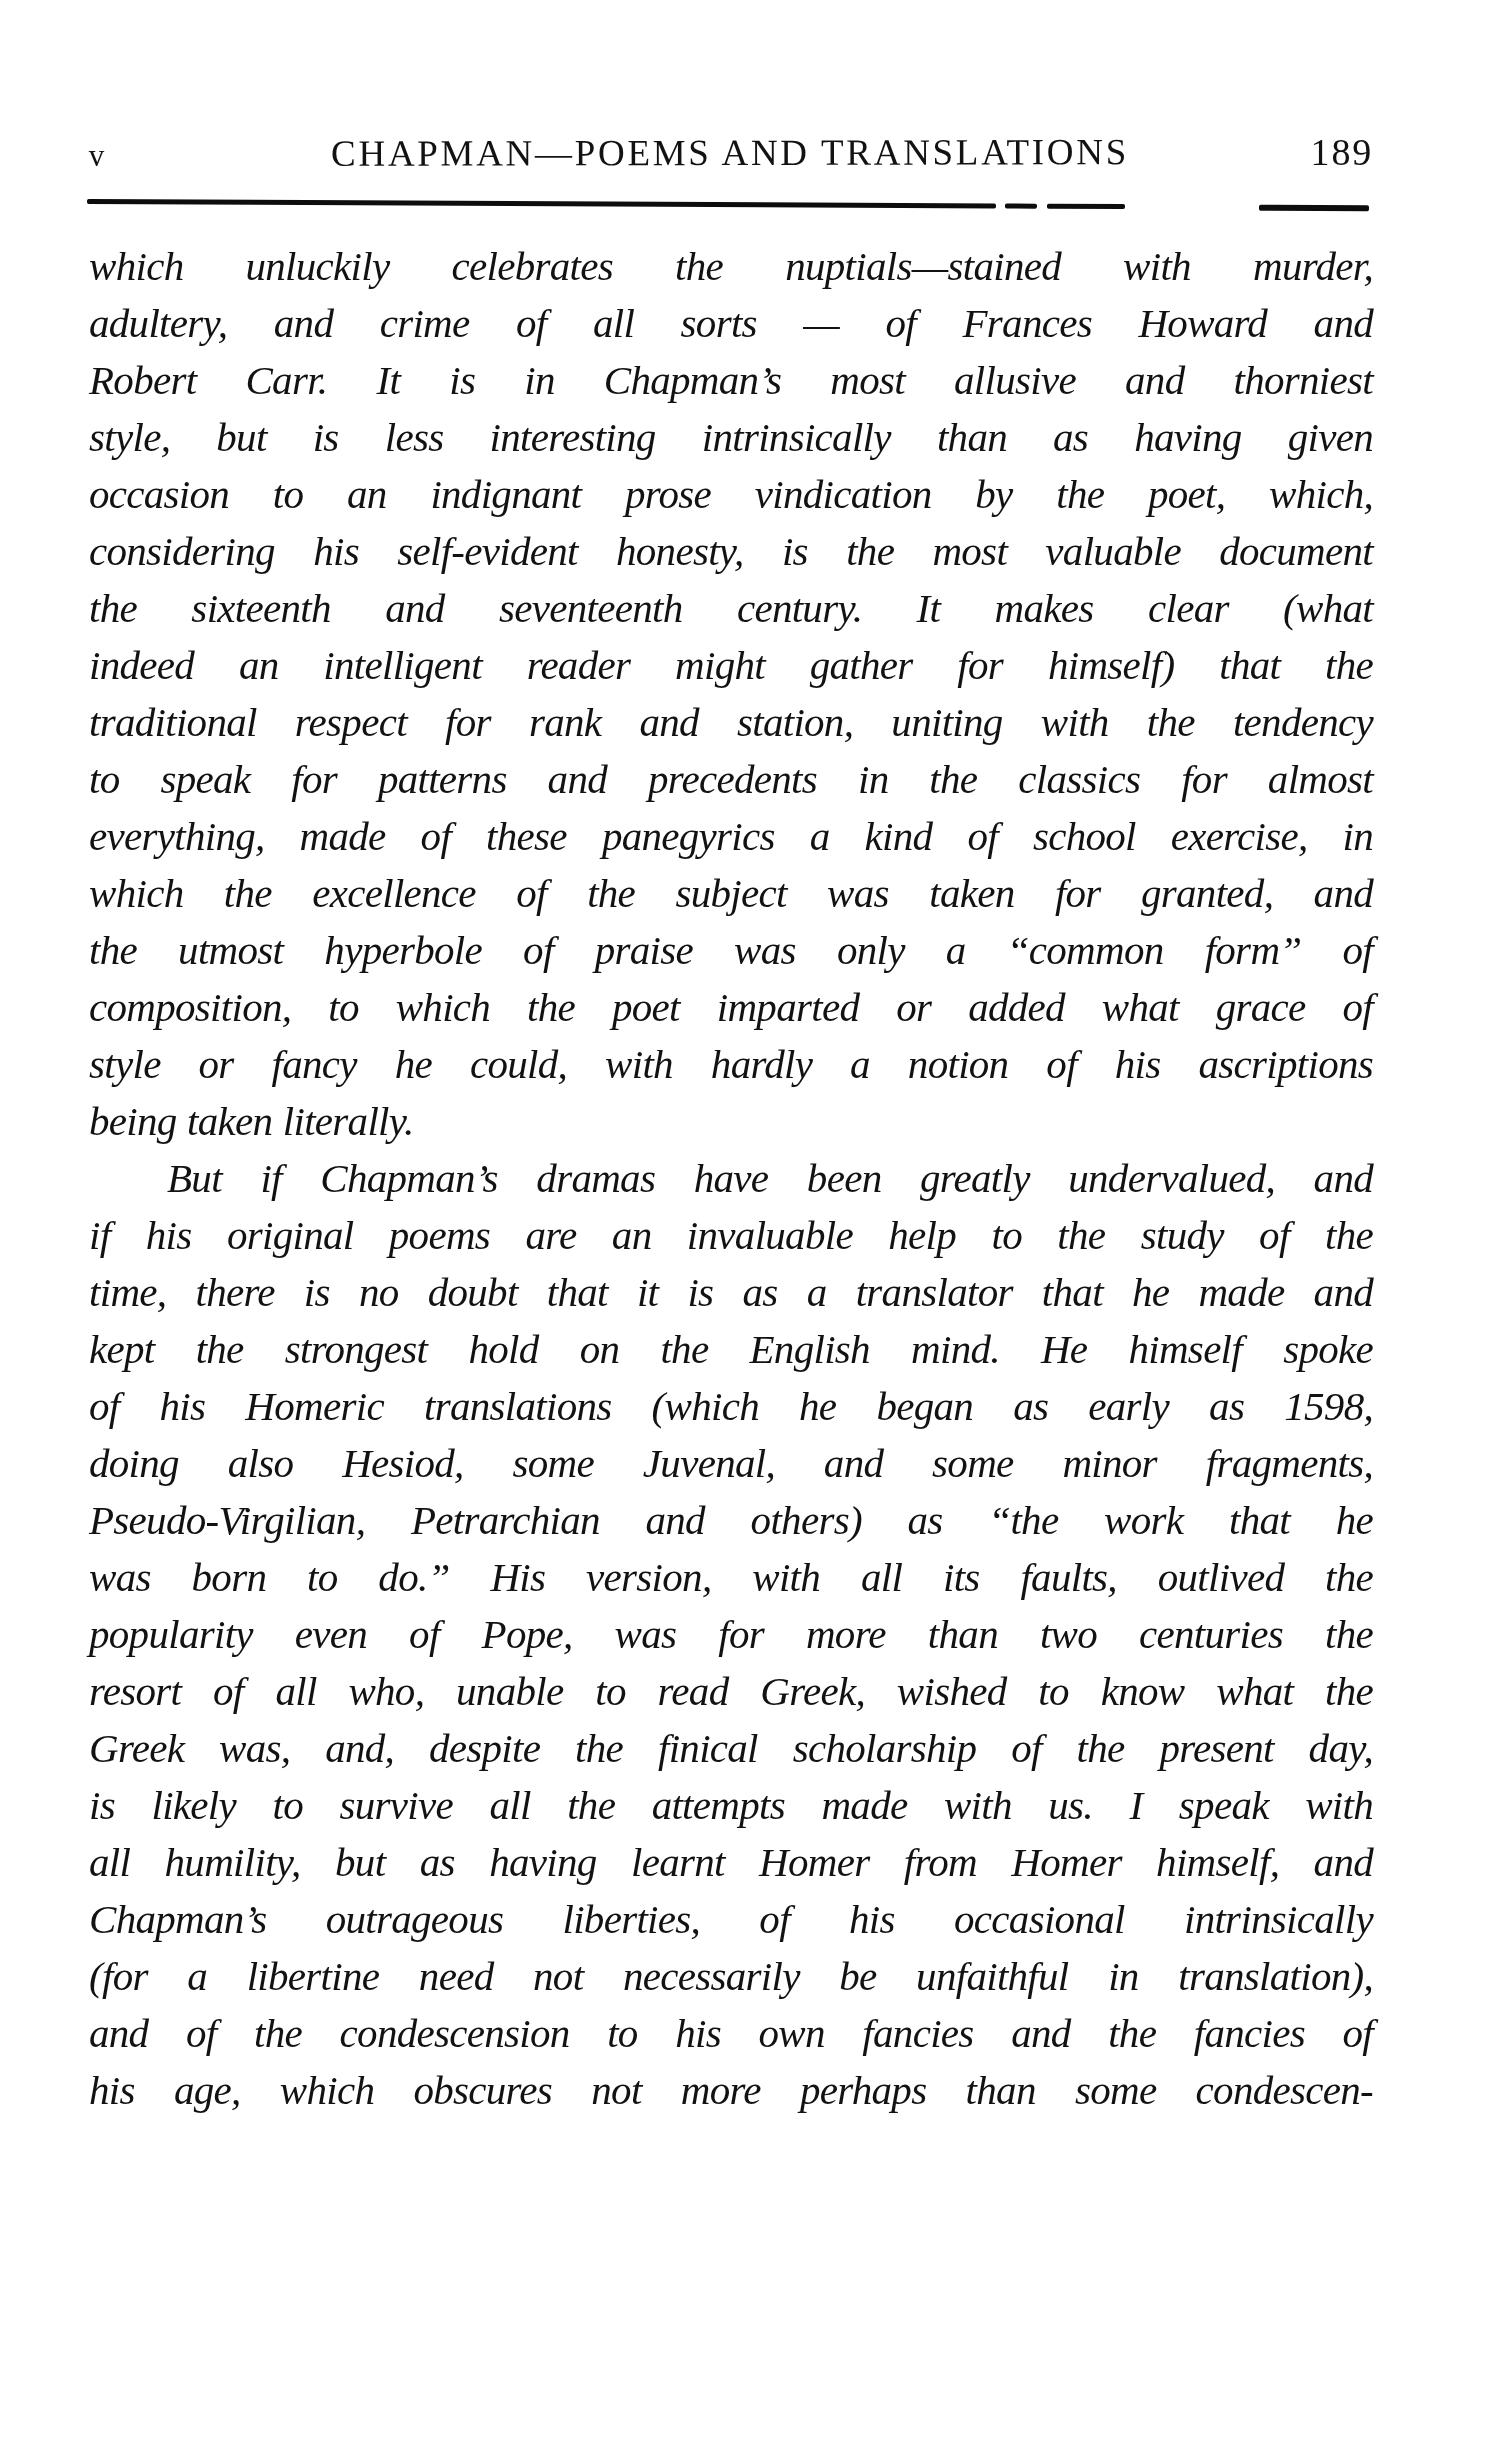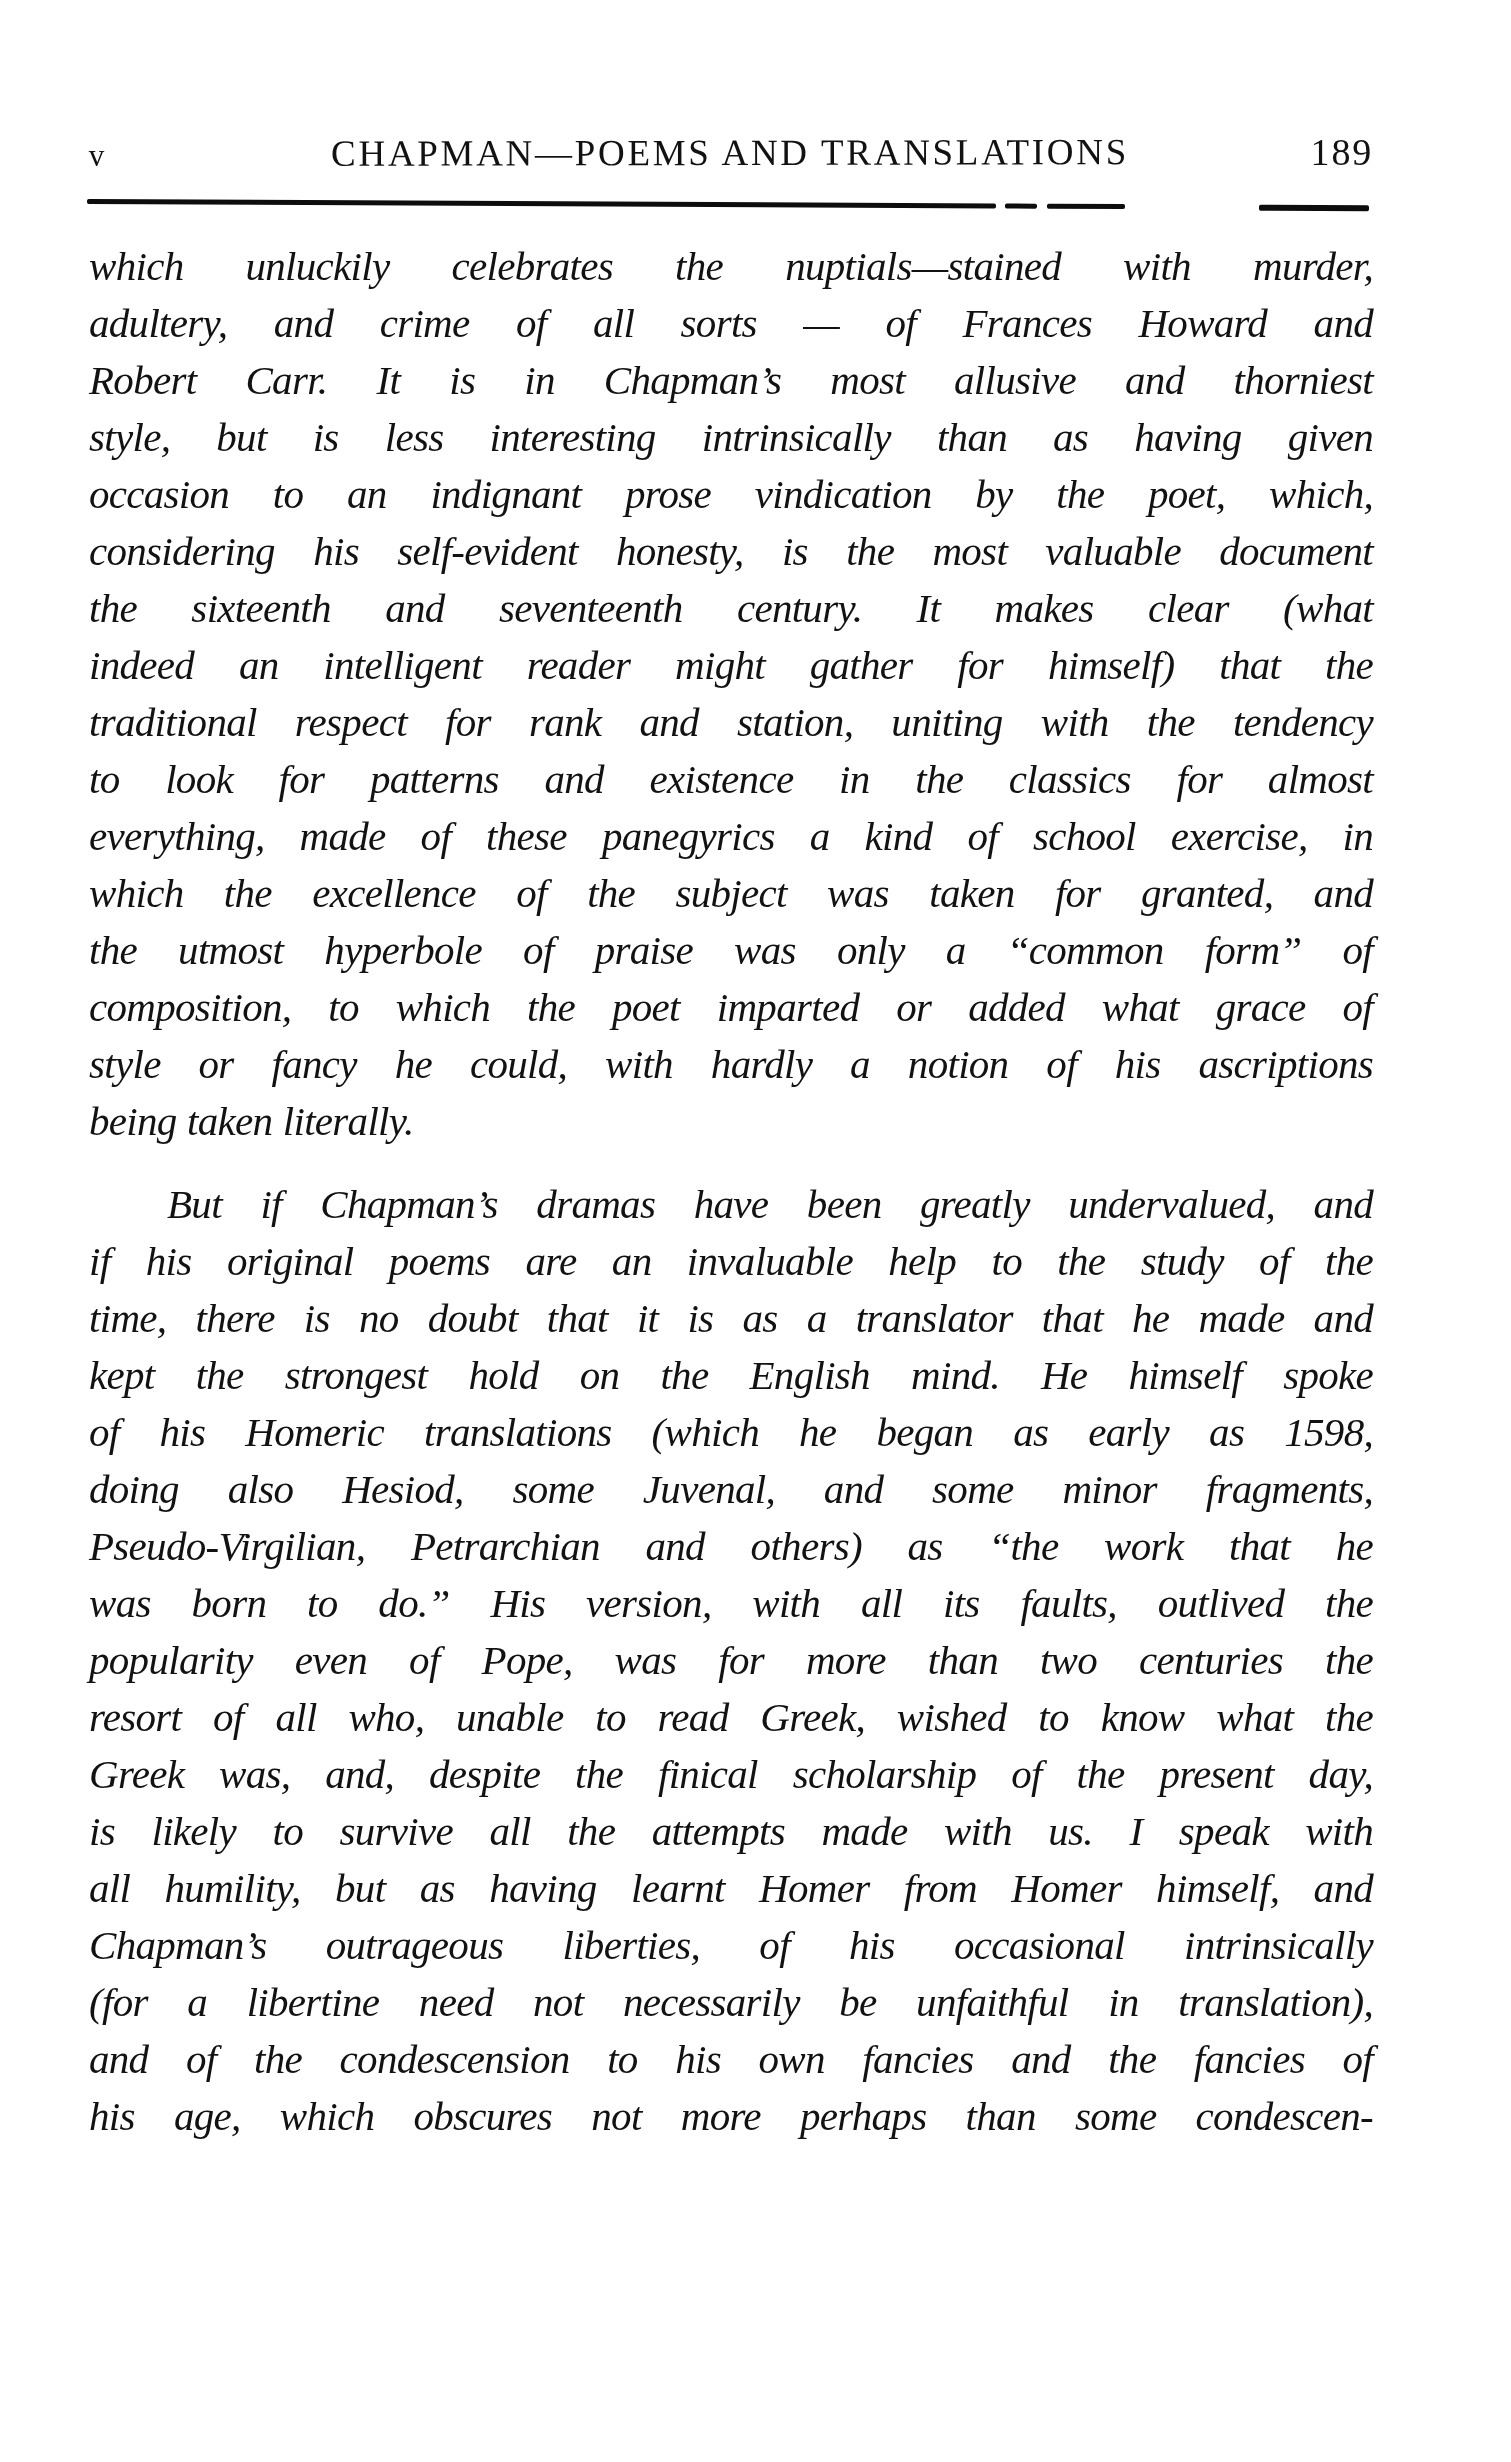--- a/index.html
+++ b/index.html
@@ -78,21 +78,21 @@
   .line {
     font-size: 41px;
     line-height: 57px;
     letter-spacing: -0.7px;
     word-spacing: 0.9px;
     text-align: justify;
     text-align-last: justify;
     white-space: normal;
   }
   .line.last { text-align-last: left; }
-  .paragraph.indent .line.first { text-indent: 78px; margin-top: 26px; }
+  .paragraph.indent .line.first { text-indent: 78px; }
 </style>
 </head>
 <body>
 
 <div class="page">
 
   <div class="running-head">
     <span class="section-marker">v</span>
     <span class="running-title">CHAPMAN—POEMS AND TRANSLATIONS</span>
     <span class="page-number">189</span>
@@ -109,21 +109,21 @@
       <div class="paragraph">
         <div class="line first">which unluckily celebrates the nuptials—stained with murder,</div>
         <div class="line">adultery, and crime of all sorts — of Frances Howard and</div>
         <div class="line">Robert Carr.  It is in Chapman’s most allusive and thorniest</div>
         <div class="line">style, but is less interesting intrinsically than as having given</div>
         <div class="line">occasion to an indignant prose vindication by the poet, which,</div>
         <div class="line">considering his self-evident honesty, is the most valuable document</div>
         <div class="line">the sixteenth and seventeenth century.  It makes clear (what</div>
         <div class="line">indeed an intelligent reader might gather for himself) that the</div>
         <div class="line">traditional respect for rank and station, uniting with the tendency</div>
-        <div class="line">to look for patterns and existence in the classics for almost</div>
+        <div class="line">to speak for patterns and precedents in the classics for almost</div>
         <div class="line">everything, made of these panegyrics a kind of school exercise, in</div>
         <div class="line">which the excellence of the subject was taken for granted, and</div>
         <div class="line">the utmost hyperbole of praise was only a “common form” of</div>
         <div class="line">composition, to which the poet imparted or added what grace of</div>
         <div class="line">style or fancy he could, with hardly a notion of his ascriptions</div>
         <div class="line last">being taken literally.</div>
       </div>
       <div class="paragraph indent">
         <div class="line first">But if Chapman’s dramas have been greatly undervalued, and</div>
         <div class="line">if his original poems are an invaluable help to the study of the</div>

